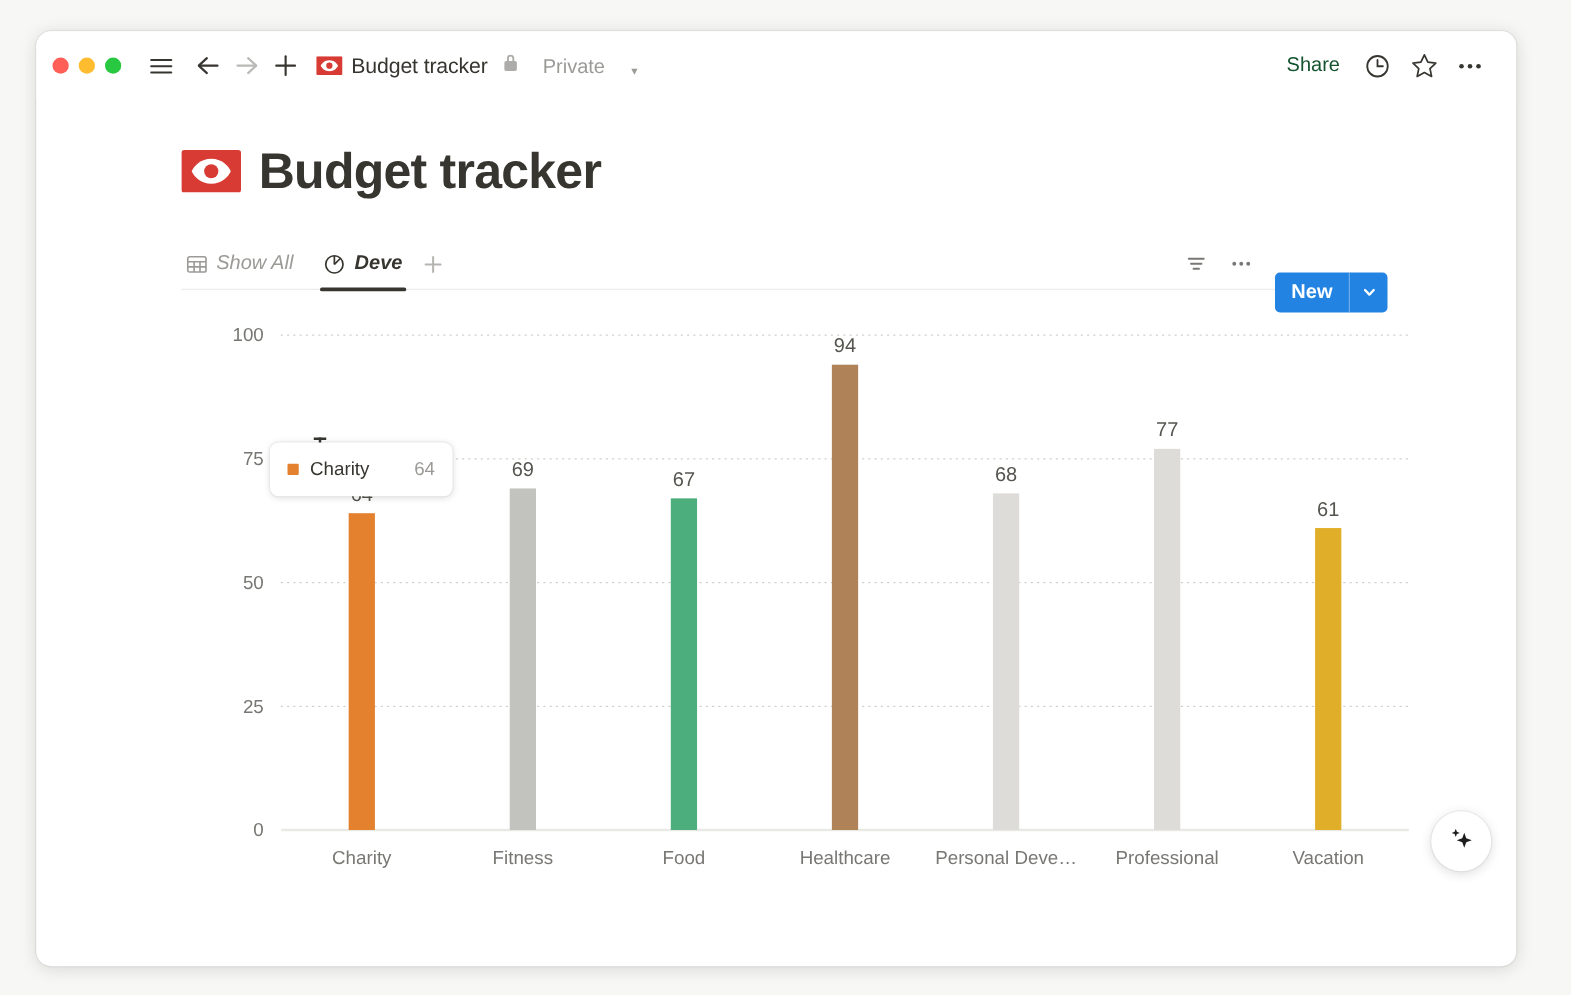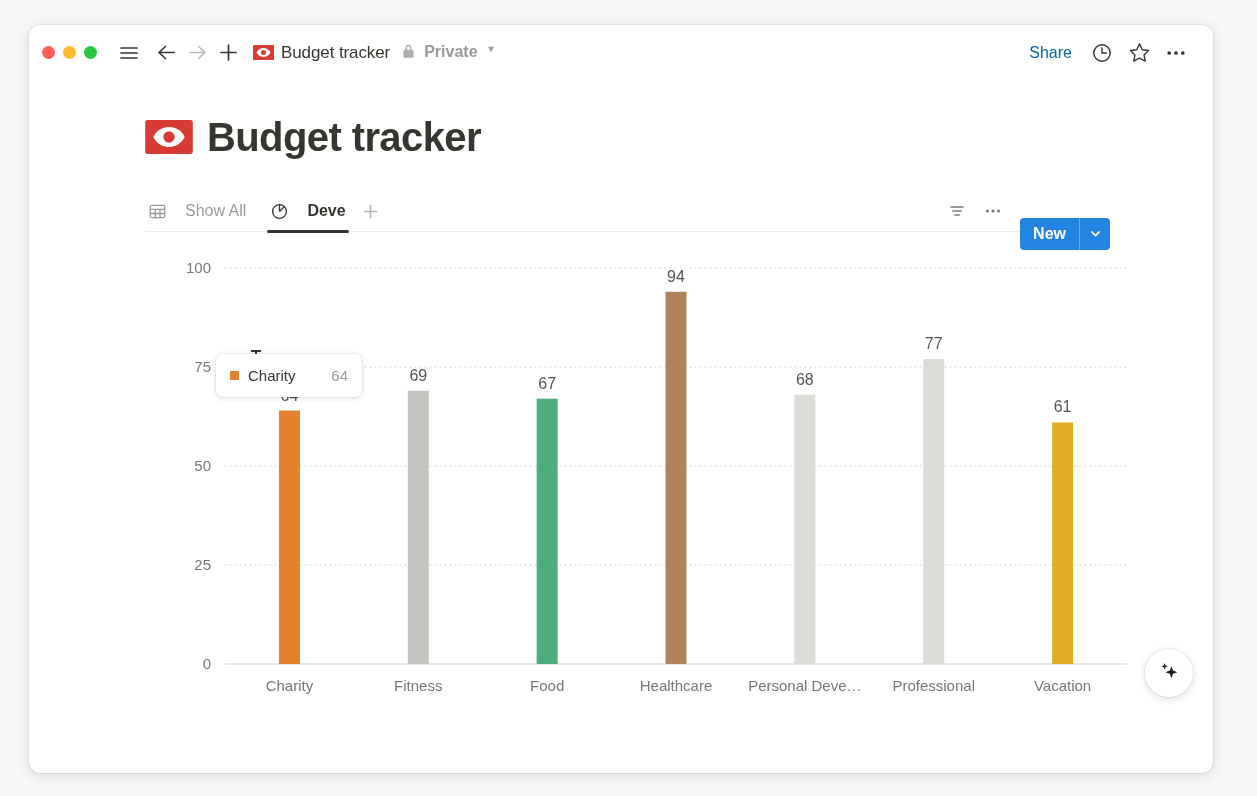--- a/index.html
+++ b/index.html
@@ -50,35 +50,34 @@
     margin-left: 11px;
   }
   #bc-emoji {
     width: 21px; height: 21px;
     display: flex; align-items: center; justify-content: center;
   }
   #bc-title {
     font-size: 17px; color: #37352f; letter-spacing: -0.1px;
   }
   #privacy-chip {
-    display: flex; align-items: flex-start; gap: 9px;
+    display: flex; align-items: flex-end; gap: 19px;
     margin-left: 12px;
     color: #9b9a97;
     font-size: 16px;
-    font-weight: bold;
   }
   #privacy-chevron { font-size: 10px; color: #9b9a97; margin-left: 2px; }
 
   #titlebar-right {
     margin-left: auto;
     display: flex; align-items: center; gap: 3px;
     margin-right: 20px;
   }
   #share-btn {
-    font-size: 16px; color: #0369a1;
+    font-size: 16px; color: #14532d;
     padding: 5px 10px; border-radius: 4px;
     background: none; border: none;
     font-family: inherit; cursor: pointer;
   }
   .tbr-icon {
     width: 34px; height: 34px;
     display: flex; align-items: center; justify-content: center;
     color: #37352f; cursor: pointer;
   }
 
@@ -98,28 +97,29 @@
   
   #viewbar {
     position: relative;
     margin: 30px 0 0 116px;
     width: 965px;
     height: 41px;
     display: flex; align-items: center;
     border-bottom: 1px solid #ececeb;
   }
   .view-tab {
-    display: flex; align-items: center; gap: 19px;
+    display: flex; align-items: center; gap: 7px;
     height: 41px;
     padding: 0 3px;
     margin-right: 18px;
     font-size: 16px;
     color: #9b9a97;
     cursor: pointer;
     position: relative;
+    font-style: italic;
   }
   .view-tab.active { color: #37352f; font-weight: bold; }
   .view-tab.active::after {
     content: ""; position: absolute;
     left: 0; right: 0; bottom: -1px; height: 2.5px;
     background: #37352f; border-radius: 2px;
   }
   .view-tab .vicon { display:flex; align-items:center; justify-content:center; width:18px; height:18px;}
   #add-view-btn {
     display:flex; align-items:center; justify-content:center;

